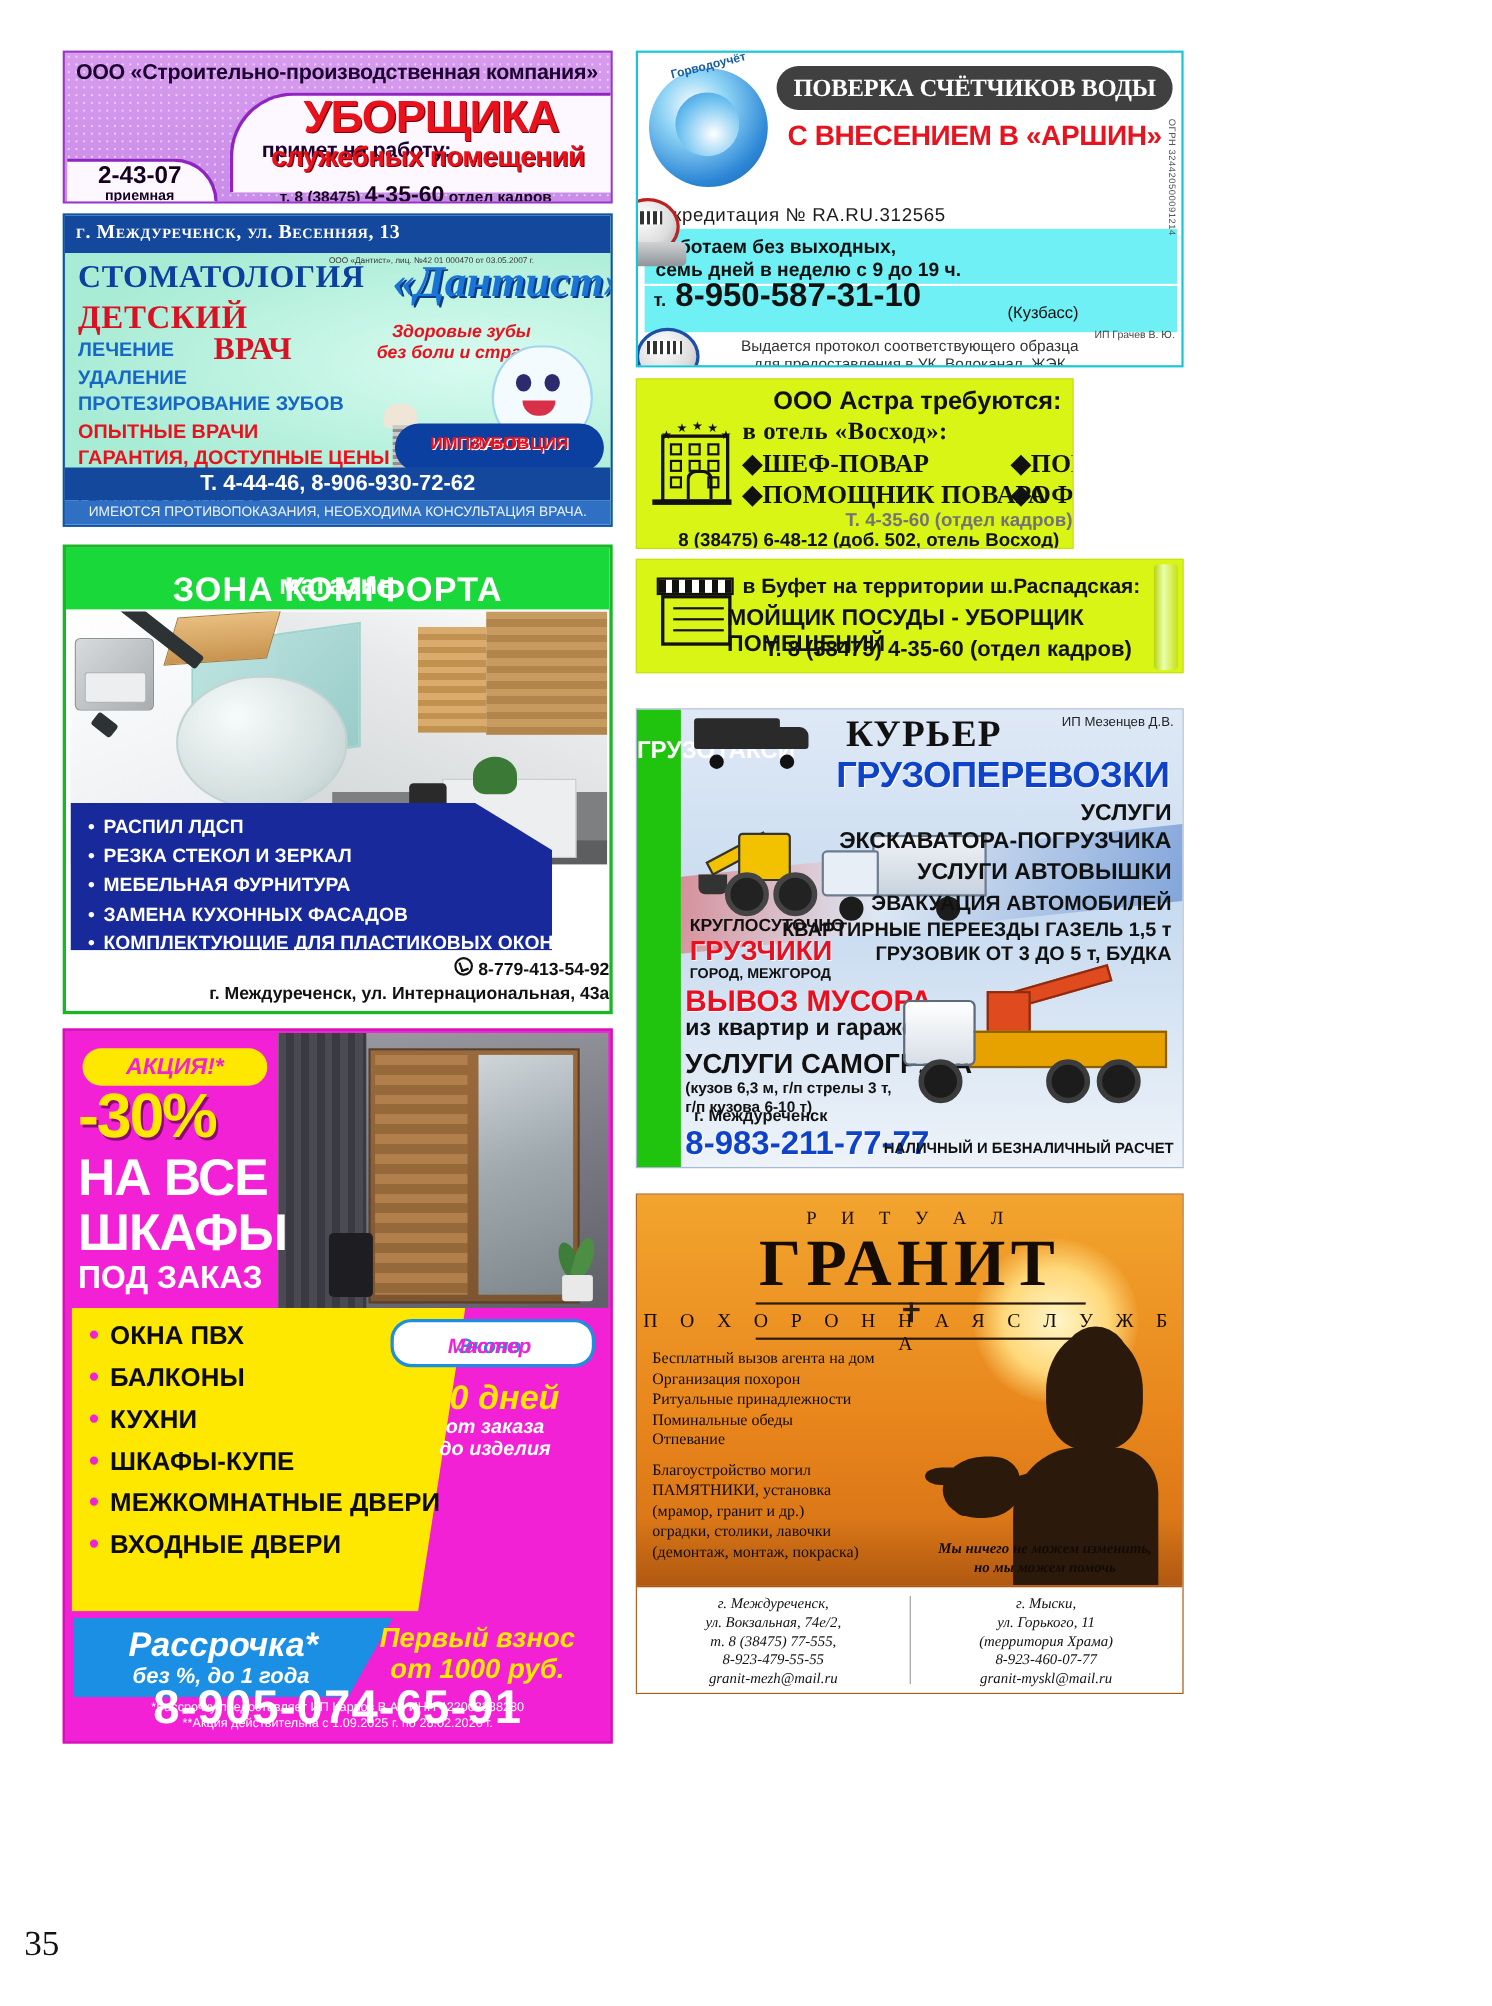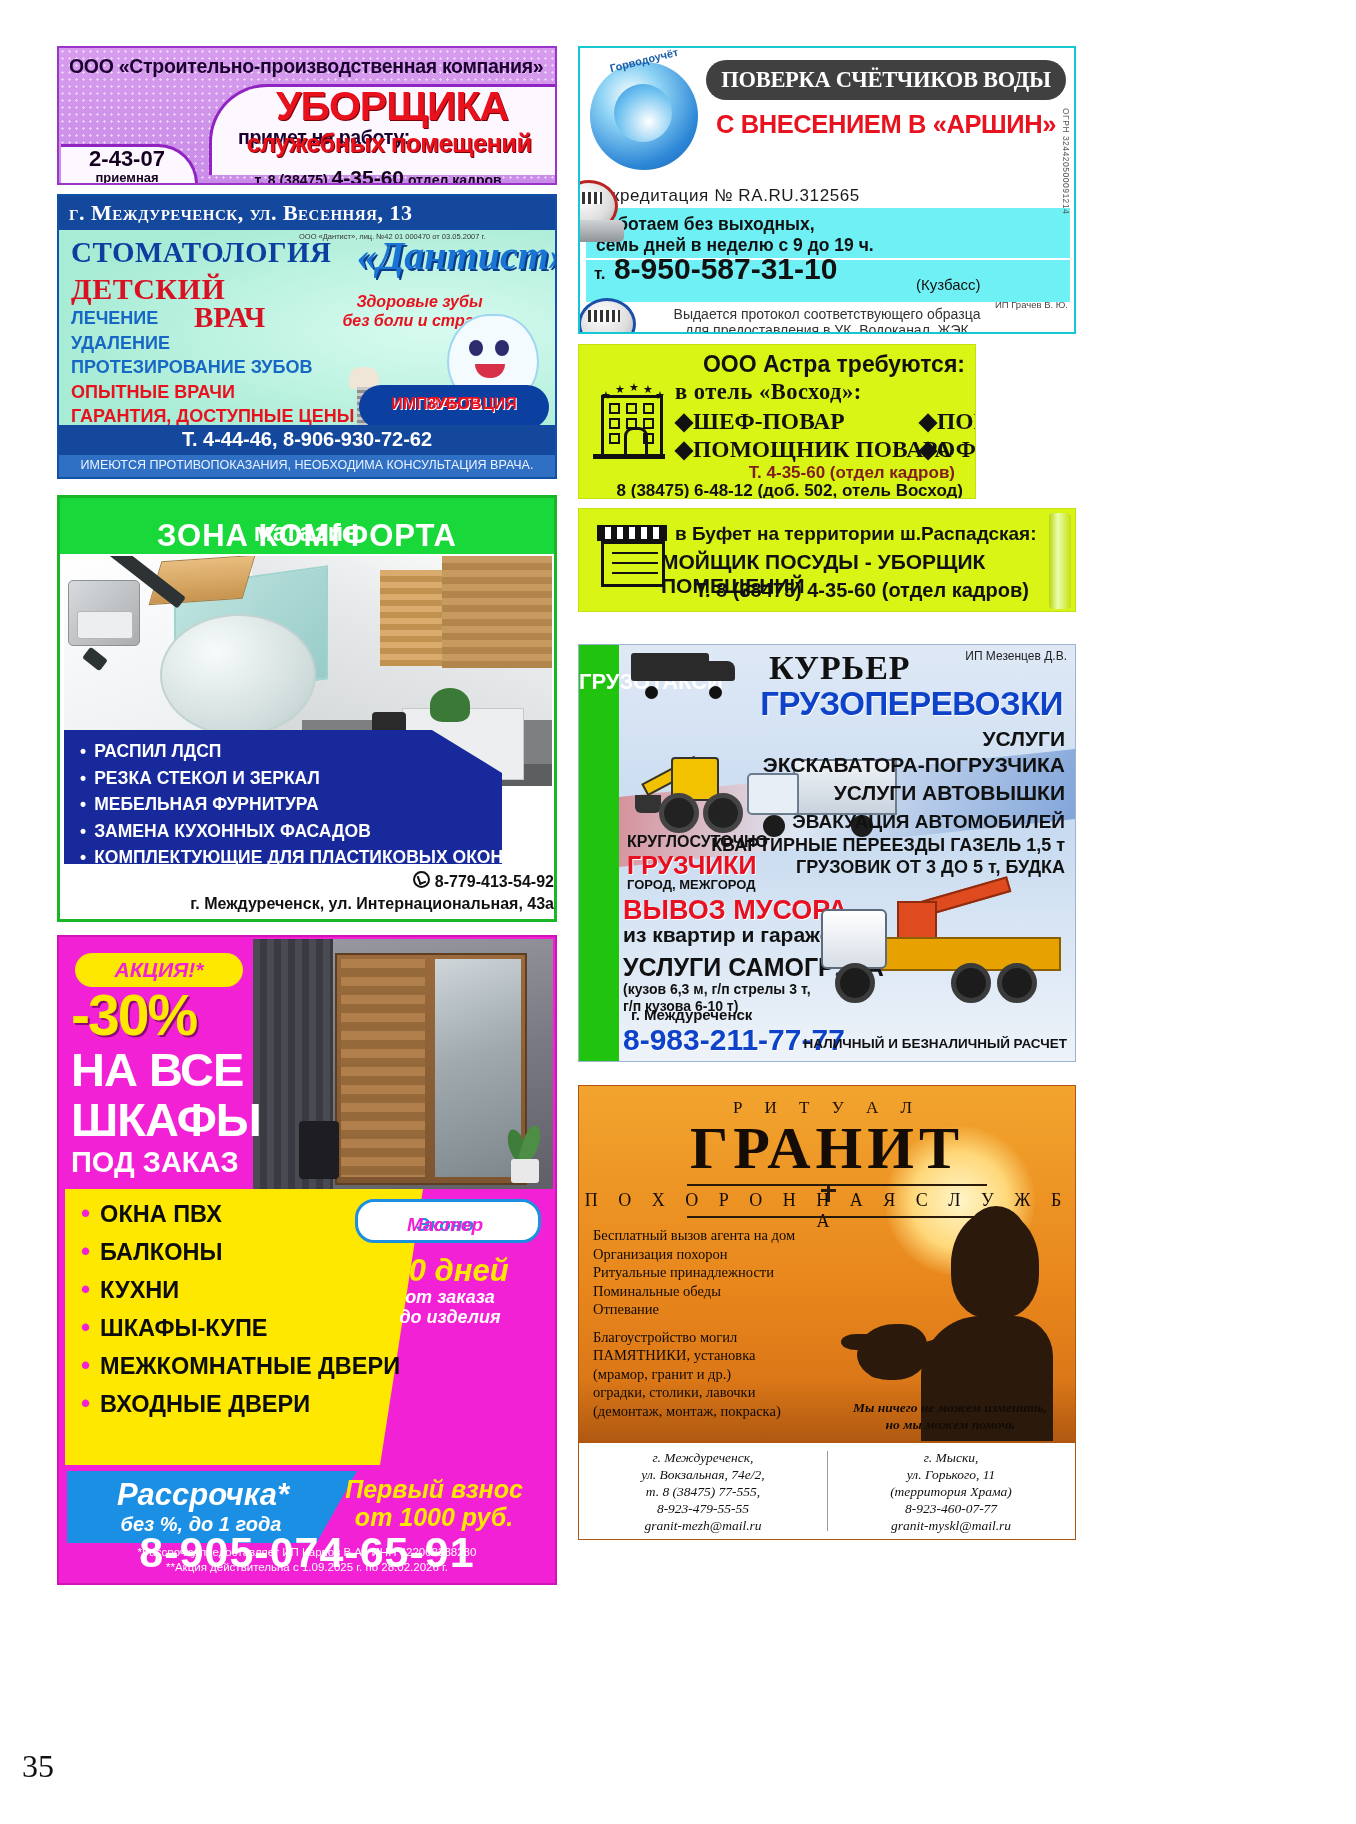--- a/index.html
+++ b/index.html
@@ -33,21 +33,21 @@
     color:#16001f;font-weight:bold;font-size:22px;line-height:22px;}
   .cl-priem{position:absolute;left:8px;top:122px;width:120px;text-align:center;z-index:7;
     color:#16001f;font-size:13px;font-weight:bold;}
   .cl-phone{position:absolute;left:140px;top:118px;width:358px;text-align:center;z-index:7;
     color:#16001f;font-weight:bold;font-size:14px;}
   .cl-phone b{font-size:21px;}
 
   
   #ad-dent{left:57px;top:194px;width:500px;height:285px;background:#b9f0dc;border:2px solid #1152a8;}
   .dn-top{position:absolute;left:0;top:0;width:100%;height:34px;background:#14489c;}
-  .dn-top span{position:absolute;left:10px;top:4px;color:#fff;font-weight:bold;font-size:22px;
+  .dn-top span{position:absolute;left:10px;top:4px;color:#fff;font-weight:bold;font-size:18px;
     font-family:"Liberation Serif",serif;font-variant:small-caps;letter-spacing:.5px;}
   .dn-bg{position:absolute;inset:34px 0 22px 0;
     background:radial-gradient(ellipse at 75% 45%,#d8fbf0 0%,#a9ecd6 70%);}
   .dn-stom{position:absolute;left:12px;top:40px;color:#0b3fa0;font-weight:bold;font-size:29px;
     font-family:"Liberation Serif",serif;letter-spacing:.5px;}
   .dn-det{position:absolute;left:12px;top:76px;color:#d81222;font-weight:bold;font-size:30px;
     font-family:"Liberation Serif",serif;letter-spacing:.5px;}
   .dn-vrach{position:absolute;left:135px;top:105px;color:#d81222;font-weight:bold;font-size:29px;
     font-family:"Liberation Serif",serif;}
   .dn-l1{position:absolute;left:12px;top:112px;color:#1768c4;font-weight:bold;font-size:18px;}
@@ -251,21 +251,21 @@
   .as-hotel{position:absolute;left:96px;top:34px;color:#111;font-weight:bold;font-size:22.5px;
     font-family:"Liberation Serif",serif;letter-spacing:.5px;}
   .as-j1{position:absolute;left:96px;top:62px;color:#111;font-weight:bold;font-size:23.5px;
     font-family:"Liberation Serif",serif;}
   .as-j2{position:absolute;left:96px;top:90px;color:#111;font-weight:bold;font-size:23.5px;
     font-family:"Liberation Serif",serif;}
   .as-j3{position:absolute;left:340px;top:62px;color:#111;font-weight:bold;font-size:23.5px;
     font-family:"Liberation Serif",serif;}
   .as-j4{position:absolute;left:340px;top:90px;color:#111;font-weight:bold;font-size:23.5px;
     font-family:"Liberation Serif",serif;}
-  .as-t1{position:absolute;right:20px;top:118px;color:#7f1d1d;font-weight:bold;font-size:17px;}
+  .as-t1{position:absolute;right:0;top:118px;color:#737373;font-weight:bold;font-size:17px;}
   .as-t2{position:absolute;right:12px;top:136px;color:#111;font-weight:bold;font-size:17px;}
 
   
   #ad-buf{left:578px;top:508px;width:498px;height:104px;background:#d9f516;border:1px solid #c4df0f;}
   .bf-icon{position:absolute;left:18px;top:16px;width:66px;height:56px;}
   .bf-roof{position:absolute;left:0;top:0;width:66px;height:12px;
     background:repeating-linear-gradient(90deg,#111 0 6px,#fff 6px 12px);border:2px solid #111;}
   .bf-body{position:absolute;left:4px;top:16px;width:58px;height:40px;border:3px solid #111;}
   .bf-sh{position:absolute;left:8px;width:46px;height:2px;background:#111;}
   .bf-b1{position:absolute;left:96px;top:14px;color:#111;font-weight:bold;font-size:19px;}

